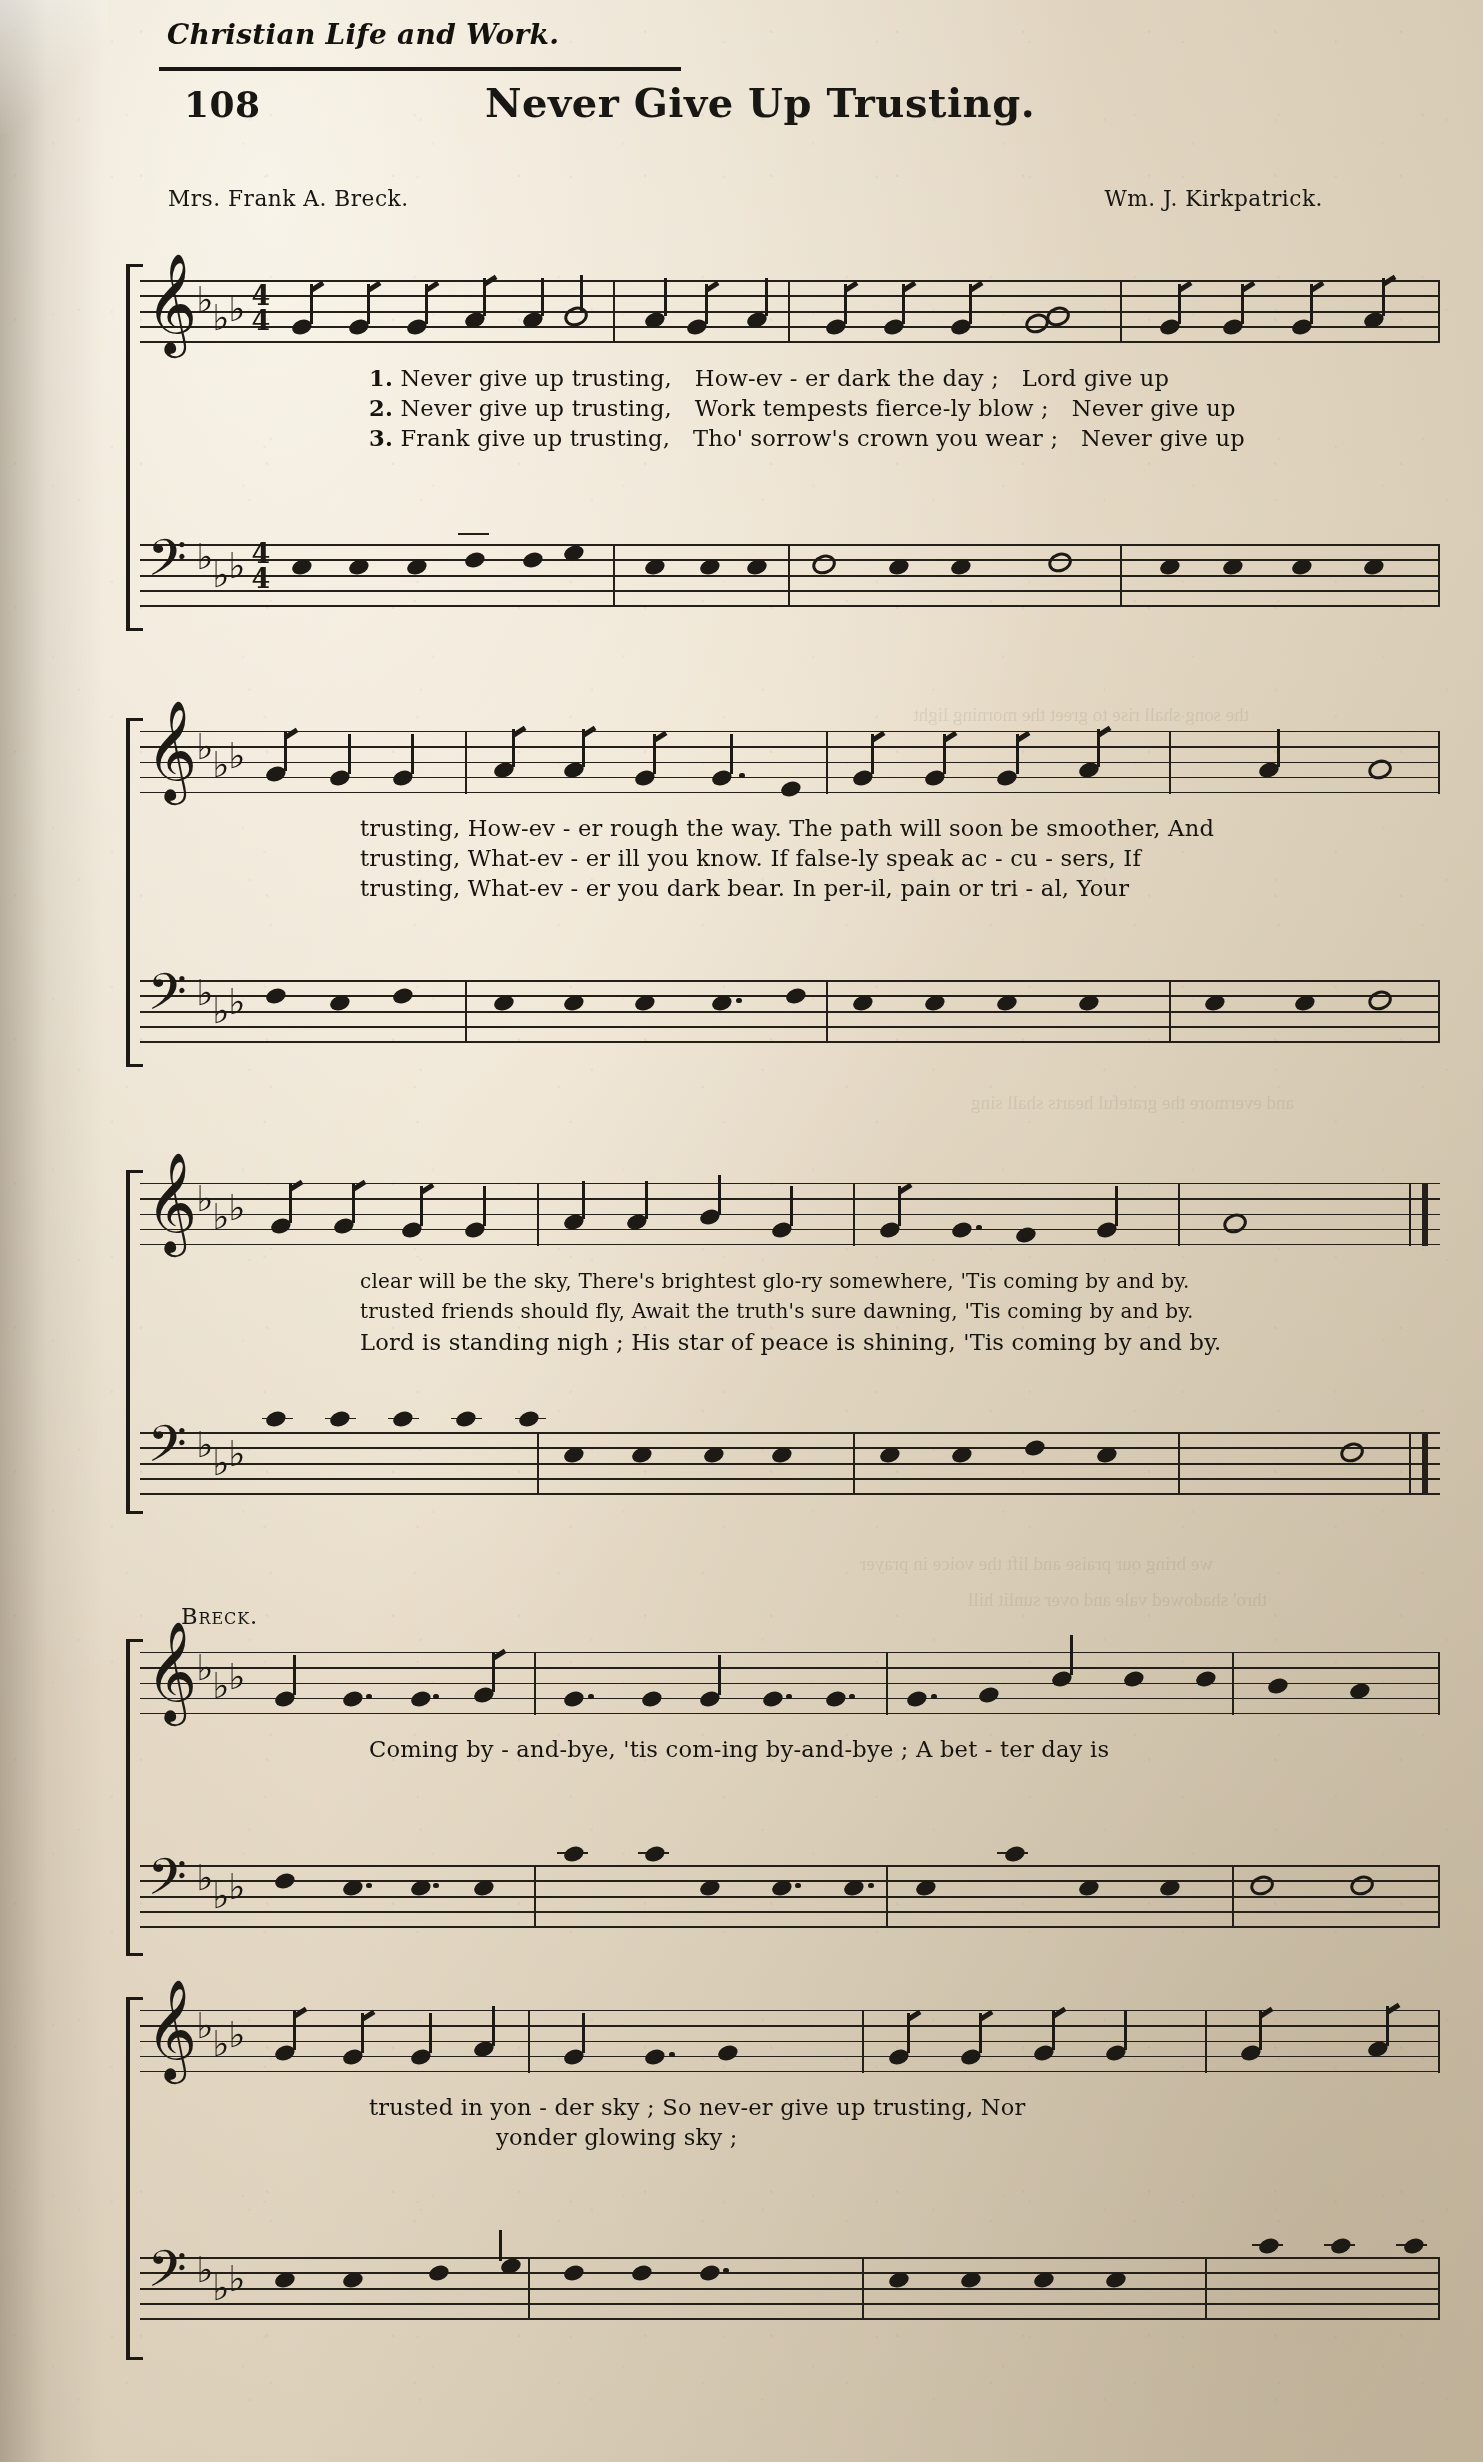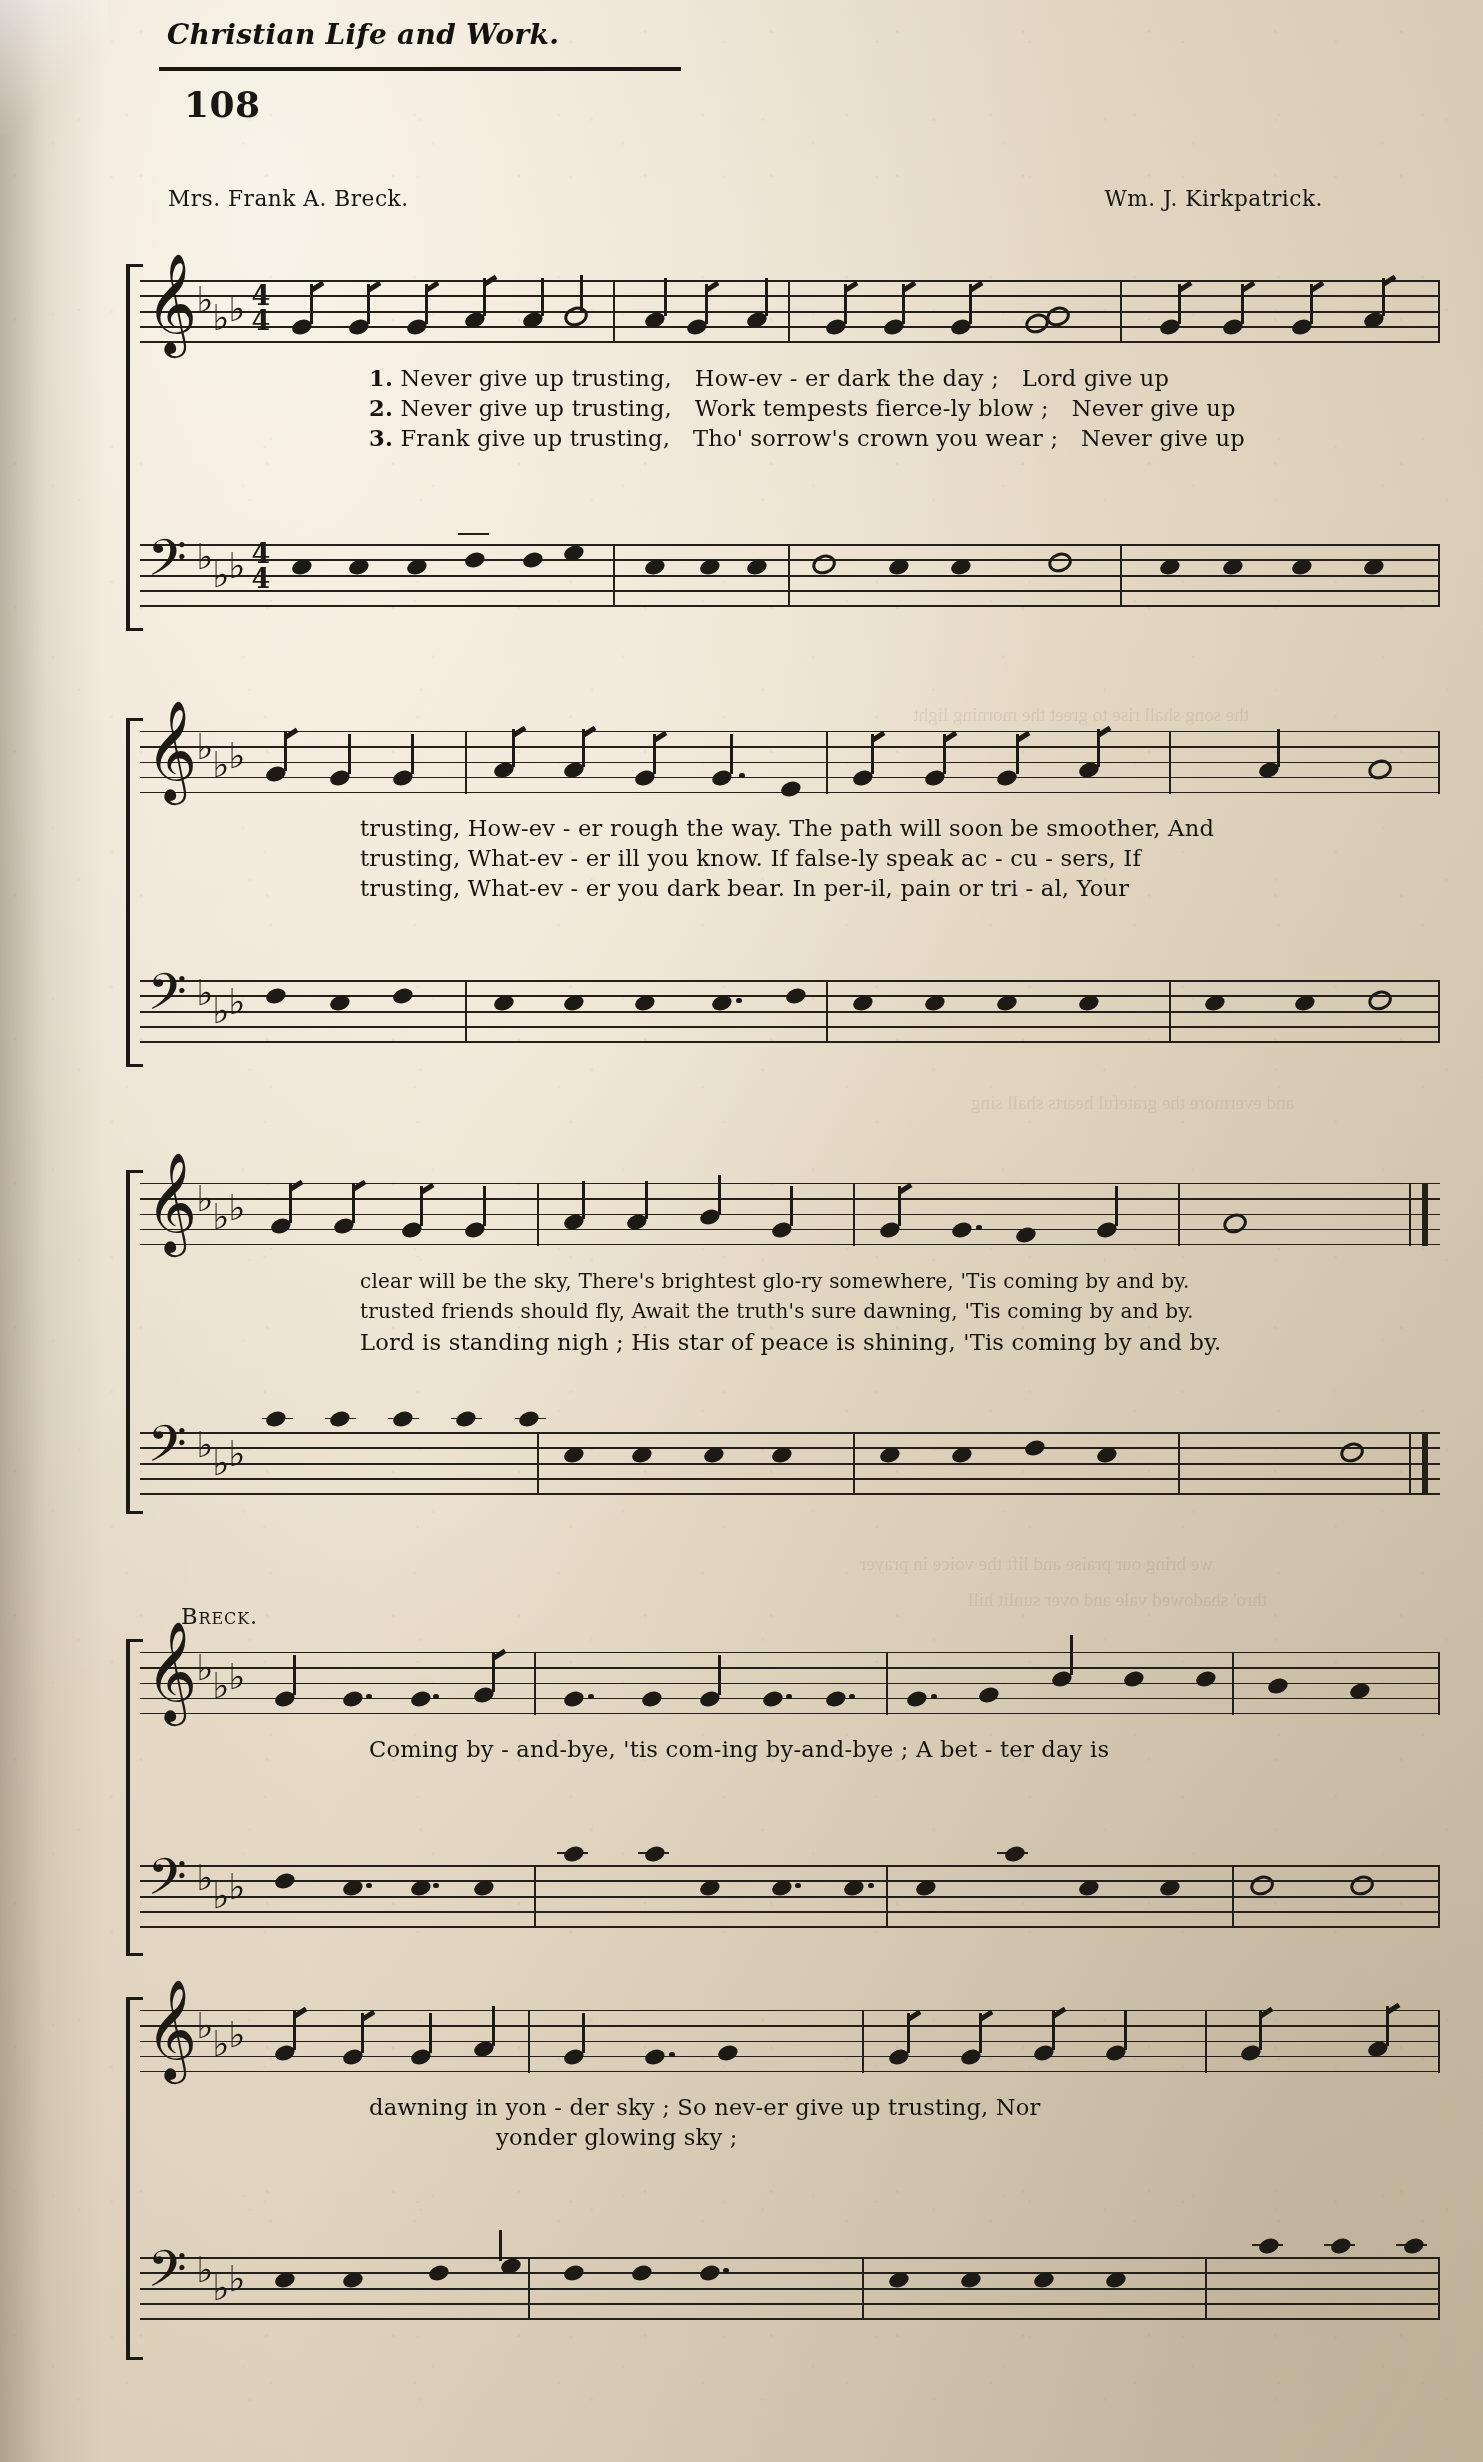--- a/index.html
+++ b/index.html
@@ -246,20 +246,21 @@
     <div class="bleed-line" style="left:190px; top:1092px;">and evermore the grateful hearts shall sing</div>
     <div class="bleed-line" style="left:271px; top:1553px;">we bring our praise and lift the voice in prayer</div>
     <div class="bleed-line" style="left:217px; top:1589px;">thro' shadowed vale and over sunlit hill</div>
   </div>
 
   <div class="content">
 
     <div class="running-head">Christian Life and Work.</div>
     <div class="head-rule"></div>
     <div class="hymn-number">108</div>
+    <div class="hymn-title">Never Give Up Trusting.</div>
     <div class="credit-left">Mrs. Frank A. Breck.</div>
     <div class="credit-right">Wm. J. Kirkpatrick.</div>
 
     <div class="system" style="left:126px; top:264px; width:1318px; height:388px;">
       <div class="brace" style="height:361px;"></div>
 
       <div class="staff" style="top:16.2px; width:1300px; height:63px;">
         <div class="ln" style="top:0px;"></div>
           <div class="ln" style="top:15.3px;"></div>
         <div class="ln" style="top:31px;"></div>
@@ -725,21 +726,21 @@
         <div class="note" style="left:1101px; top:36px;"></div>
           <div class="stem" style="left:1119px; top:0; height:40px;"></div>
           <div class="flagtick" style="left:1119px; top:0;"></div>
         <div class="note" style="left:1228px; top:32.5px;"></div>
           <div class="stem" style="left:1246px; top:-3.6px; height:40px;"></div>
           <div class="flagtick" style="left:1246px; top:-3.6px;"></div>
       </div>
 
       <div class="lyric-block" style="left:135px; top:97px; width:1191px;">
         <div class="lyric-line" style="left:108px; top:0px;">
-          <span>dawning in   yon - der      sky ;    So   nev-er   give  up trusting,    Nor</span>
+          <span>trusted in   yon - der      sky ;    So   nev-er   give  up trusting,    Nor</span>
         </div>
         <div class="lyric-line" style="left:235px; top:30px;">
           <span>yonder glowing sky ;</span>
         </div>
       </div>
 
       <div class="staff" style="top:260px; width:1300px; height:63px;">
         <div class="ln" style="top:0px;"></div>
           <div class="ln" style="top:15.3px;"></div>
         <div class="ln" style="top:31px;"></div>

